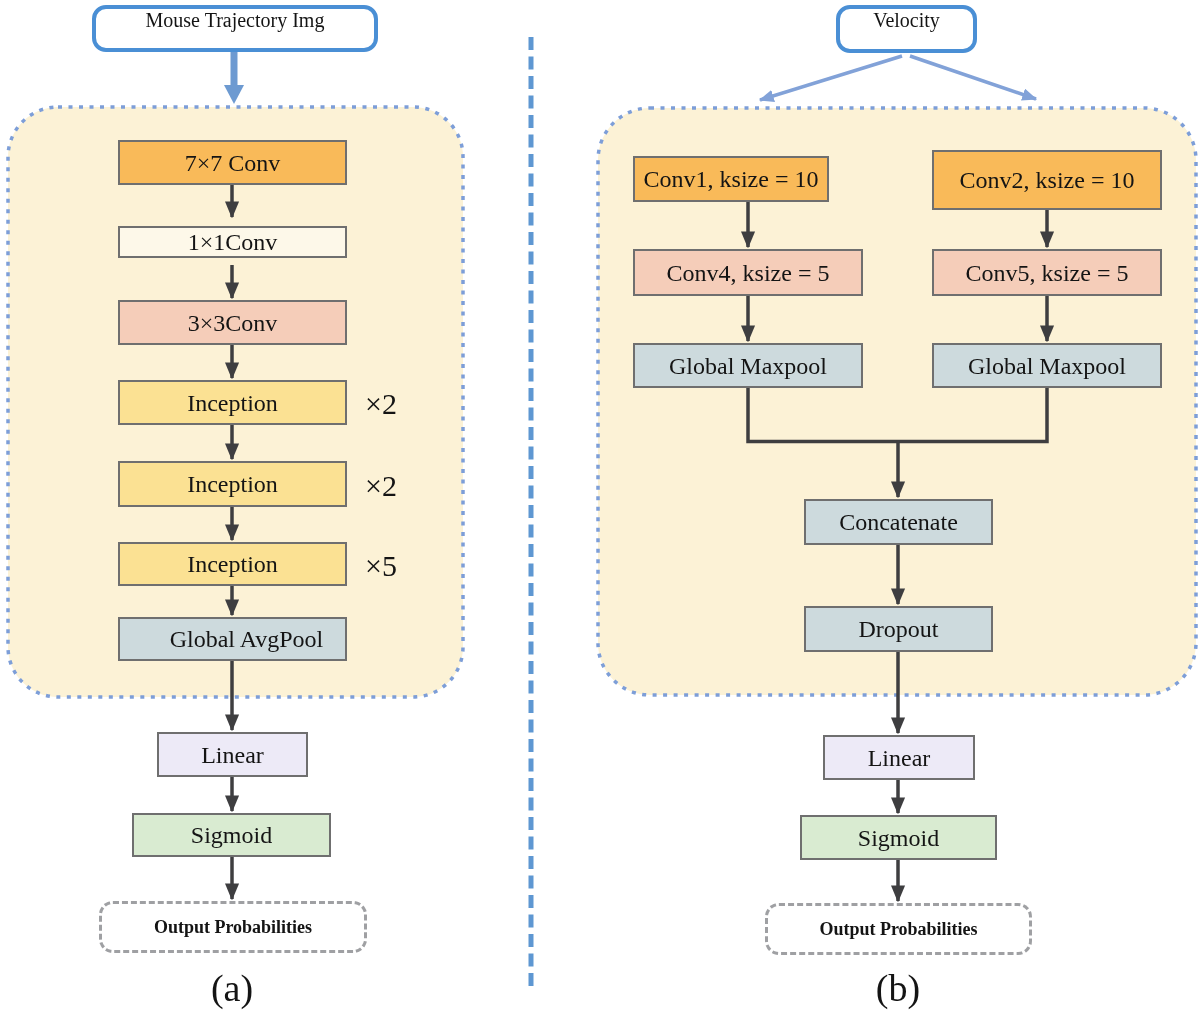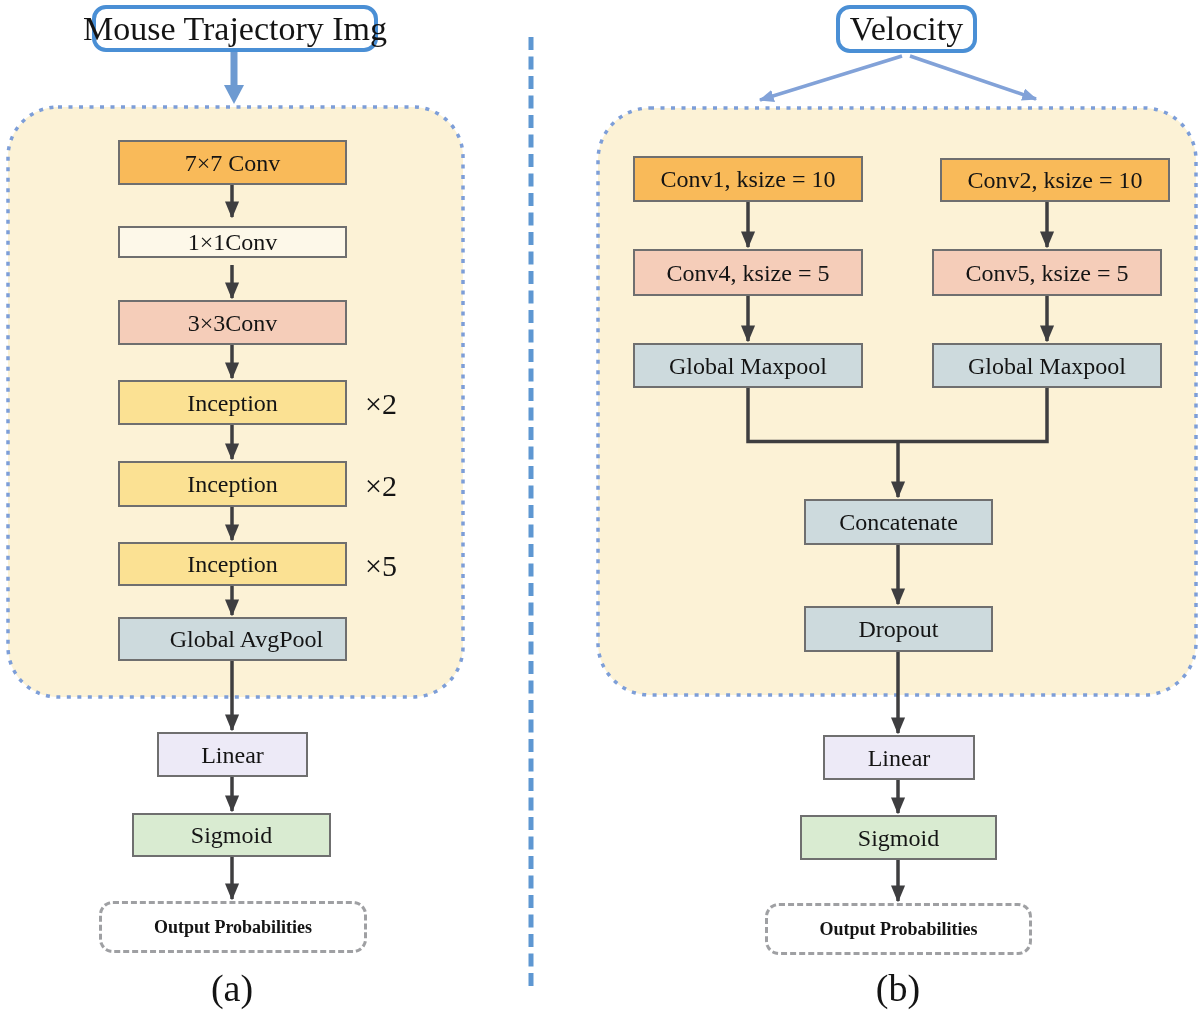--- a/index.html
+++ b/index.html
@@ -21,24 +21,24 @@
   }
   .fill-orange{background:#f9ba59;}
   .fill-cream{background:#fdf8e9;}
   .fill-pink{background:#f5cdb9;}
   .fill-yellow{background:#fbe193;}
   .fill-bluegray{background:#cddadd;}
   .fill-lavender{background:#edeaf7;}
   .fill-green{background:#d9ebd1;}
   .io-box{
     position:absolute;z-index:2;
-    display:flex;align-items:center;justify-content:center;
+    display:flex;align-items:flex-start;justify-content:center;
     background:#ffffff;
     border:4px solid #4a8fd5;border-radius:14px;
-    font-size:34px;white-space:nowrap;box-sizing:border-box;
+    font-size:20px;white-space:nowrap;box-sizing:border-box;
   }
   .output-box{
     position:absolute;z-index:2;
     display:flex;align-items:center;justify-content:center;
     background:#ffffff;
     border:3.5px dashed #9fa0a3;border-radius:14px;
     font-size:18px;font-weight:bold;white-space:nowrap;box-sizing:border-box;
   }
   .repeat-label{
     position:absolute;z-index:2;
@@ -142,31 +142,31 @@
   </div>
   <div class="output-box" style="left:99px;top:901px;width:268px;height:52px;">
     <span>Output Probabilities</span>
   </div>
   <div class="caption" style="left:182px;top:966px;">(a)</div>
 
   <div class="io-box" style="left:836px;top:5px;width:141px;height:48px;">
     <span>Velocity</span>
   </div>
 
-  <div class="node fill-orange" style="left:633px;top:156px;width:230px;height:46px;">
+  <div class="node fill-orange" style="left:633px;top:156px;width:196px;height:46px;">
     <span>Conv1, ksize = 10</span>
   </div>
   <div class="node fill-pink" style="left:633px;top:249px;width:230px;height:47px;text-align:right;">
     <span>Conv4, ksize = 5</span>
   </div>
   <div class="node fill-bluegray" style="left:633px;top:343px;width:230px;height:45px;">
     <span>Global Maxpool</span>
   </div>
 
-  <div class="node fill-orange" style="left:932px;top:158px;width:230px;height:44px;margin-left:8px;">
+  <div class="node fill-orange" style="left:932px;top:150px;width:230px;height:60px;">
     <span>Conv2, ksize = 10</span>
   </div>
   <div class="node fill-pink" style="left:932px;top:249px;width:230px;height:47px;">
     <span>Conv5, ksize = 5</span>
   </div>
   <div class="node fill-bluegray" style="left:932px;top:343px;width:230px;height:45px;">
     <span>Global Maxpool</span>
   </div>
 
   <div class="node fill-bluegray" style="left:804px;top:606px;width:189px;height:46px;">

